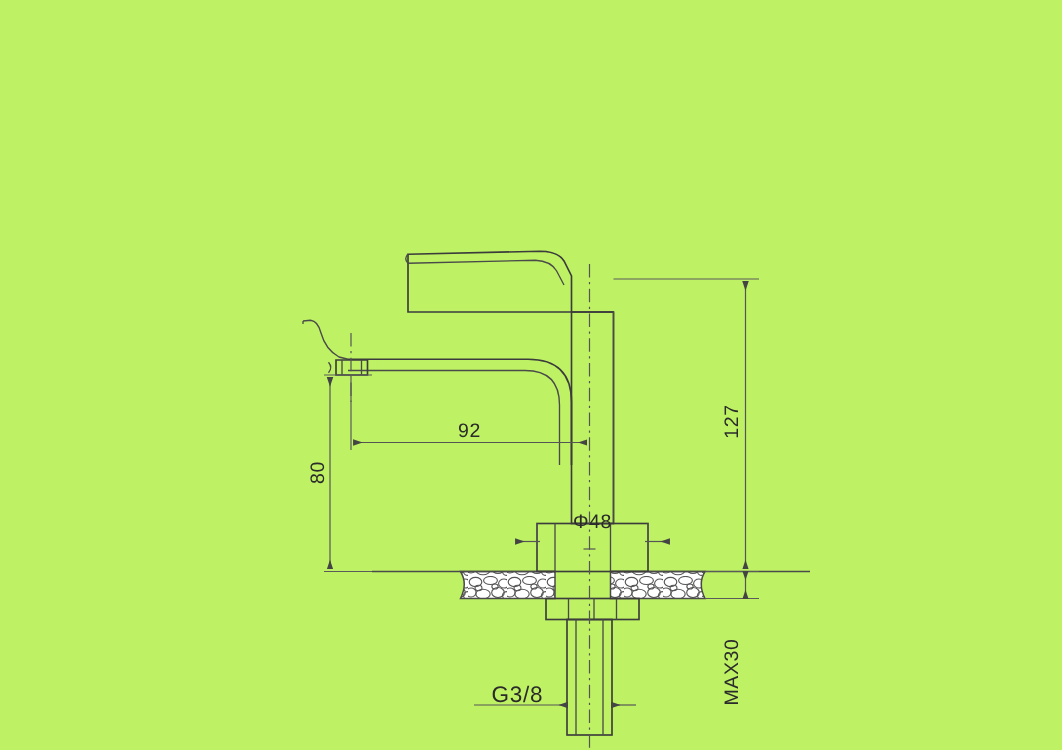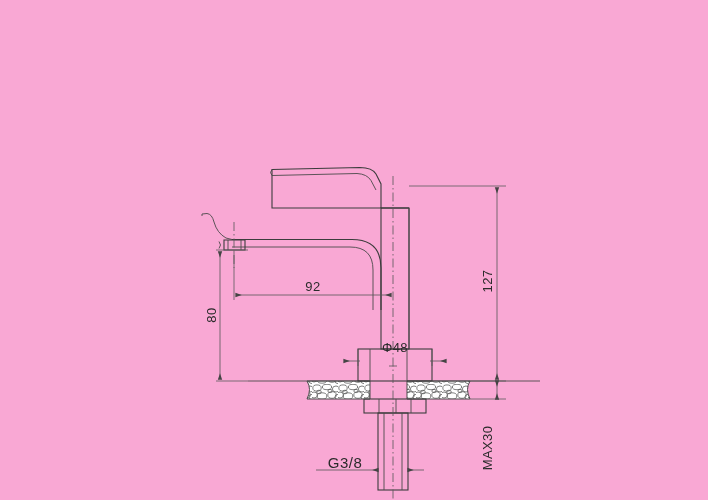--- a/index.html
+++ b/index.html
@@ -11,21 +11,21 @@
   body {
     width: 708px;
     height: 500px;
     overflow: hidden;
     font-family: "Liberation Sans", sans-serif;
   }
   #drawing-root {
     position: relative;
     width: 708px;
     height: 500px;
-    background: #f9a8d4;
+    background: #bef264;
   }
   svg#drawing {
     display: block;
     width: 708px;
     height: 500px;
   }
   .obj { fill: none; stroke: #3c3c3c; stroke-width: 1.1; }
   .obj-thin { fill: none; stroke: #4a4a4a; stroke-width: 0.9; }
   .dim-line { fill: none; stroke: #555555; stroke-width: 0.8; }
   .ext-line { fill: none; stroke: #5a5a5a; stroke-width: 0.8; }

